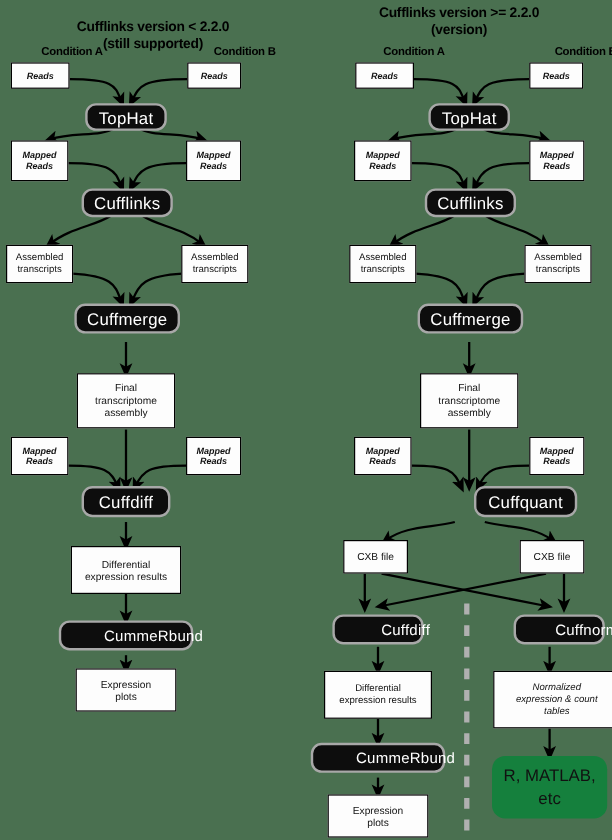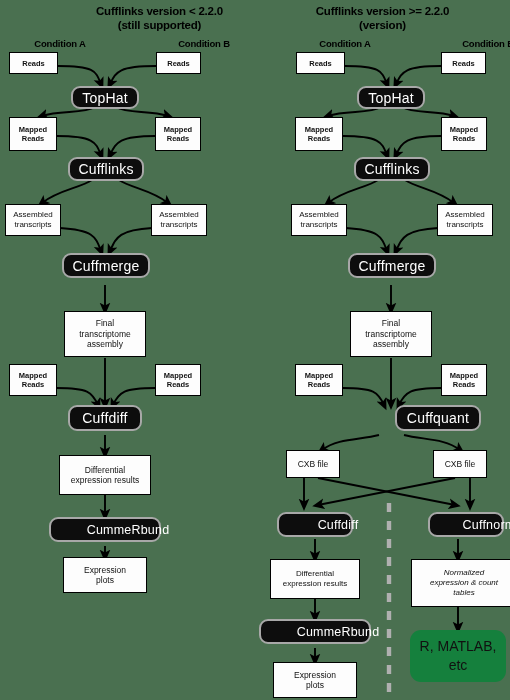--- a/index.html
+++ b/index.html
@@ -24,21 +24,21 @@
     letter-spacing:-0.2px;white-space:nowrap;margin-left:26px;
   }
   
   .box{
     position:absolute;box-sizing:border-box;
     background:#fdfdfd;border:1.8px solid #000;
     color:#111;display:flex;align-items:center;justify-content:center;
     text-align:center;font-size:8px;line-height:10px;
     padding:1px 2px;
   }
-  .box.sm{font-size:7.5px;line-height:9px;font-weight:bold;}
+  .box.sm{font-size:7.5px;line-height:9px;font-weight:bold;font-style:italic;}
   .box.mid{font-size:8.5px;line-height:10.5px;}
   
   .prog{
     position:absolute;box-sizing:border-box;
     background:#0d0d0d;border:2.2px solid #a8a8a8;
     border-radius:9px;color:#fff;
     display:flex;align-items:center;justify-content:center;
     font-size:14px;letter-spacing:.2px;white-space:nowrap;
   }
   .prog.s{font-size:12.5px;padding-left:46px;}
@@ -106,21 +106,21 @@
       <path d="M315,539 L315,557"></path>
       <path d="M458,539 L458,557"></path>
       <path d="M315,599 L315,617"></path>
       <path d="M458,607 L458,628"></path>
       <path d="M315,648 L315,660"></path>
     </g>
 
     <path d="M389,503 L389,700" stroke="#b0b0b0" stroke-width="4.4" stroke-dasharray="9 9" fill="none"></path>
   </svg>
 
-  <div class="hdr" style="left:0;top:4px;width:255px;padding-left:32px;">
+  <div class="hdr" style="left:0;top:16px;width:255px;">
     <div>Cufflinks version &lt; 2.2.0</div>
     <div>(still supported)</div>
   </div>
 
   <div class="cond" style="left:0;top:38px;width:68px;">Condition A</div>
   <div class="cond" style="left:144px;top:38px;width:68px;">Condition B</div>
 
   <div class="box sm" style="left:9px;top:52px;width:49px;height:22px;">Reads</div>
   <div class="box sm" style="left:156px;top:52px;width:45px;height:22px;">Reads</div>
 

